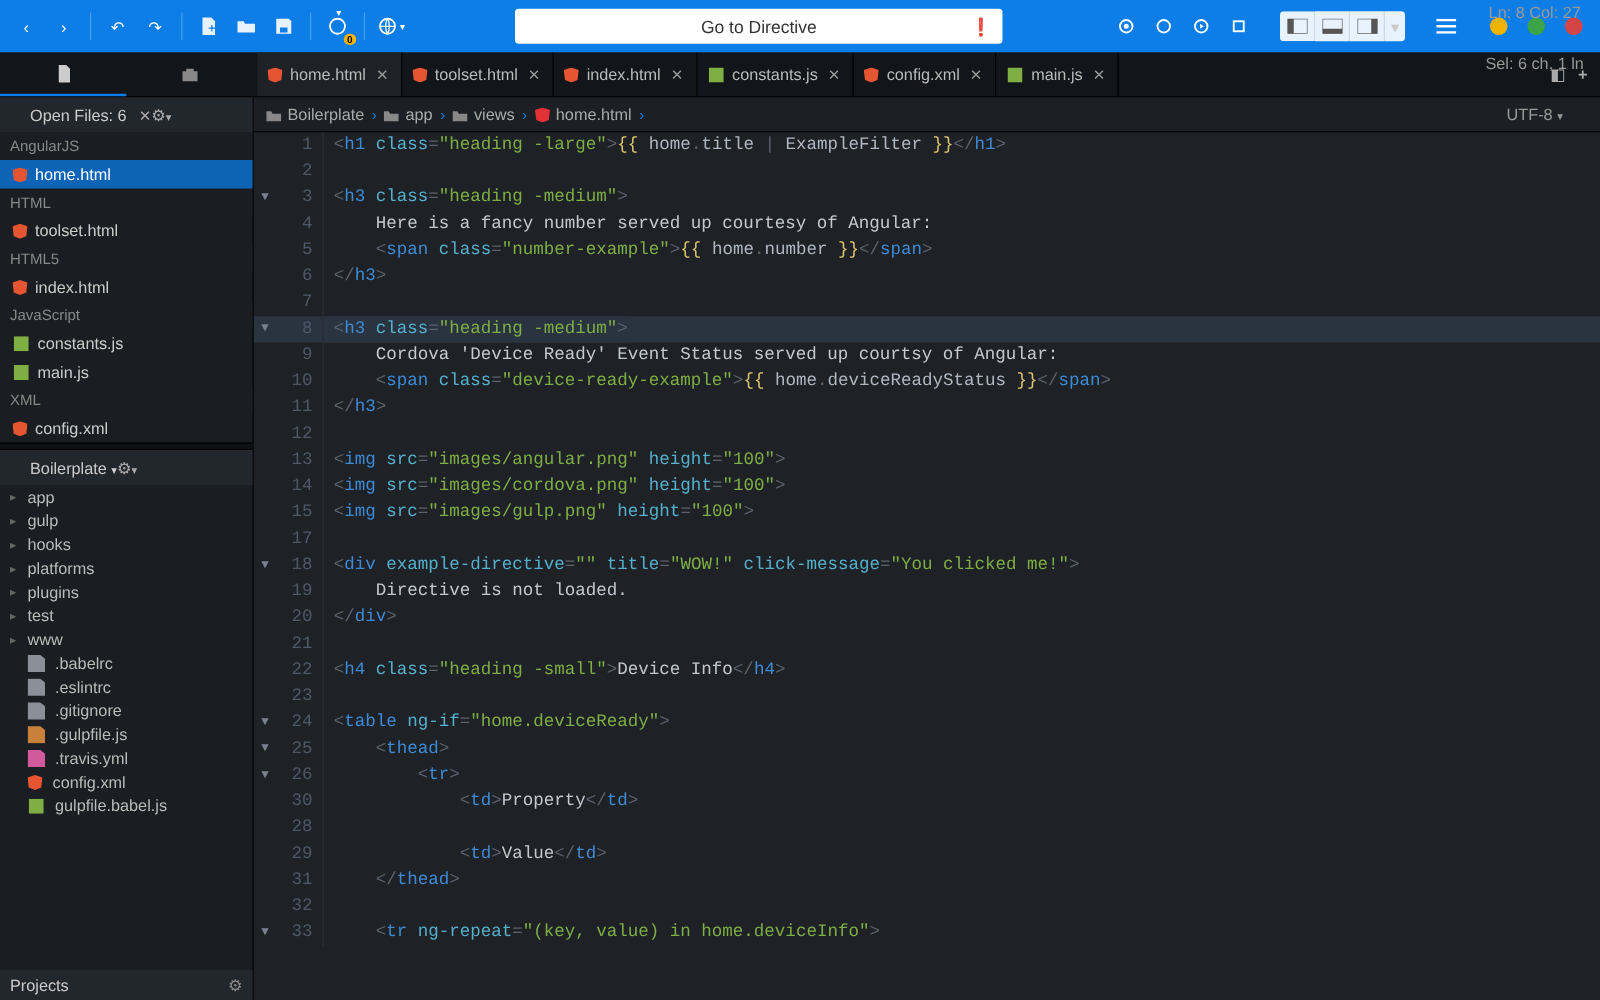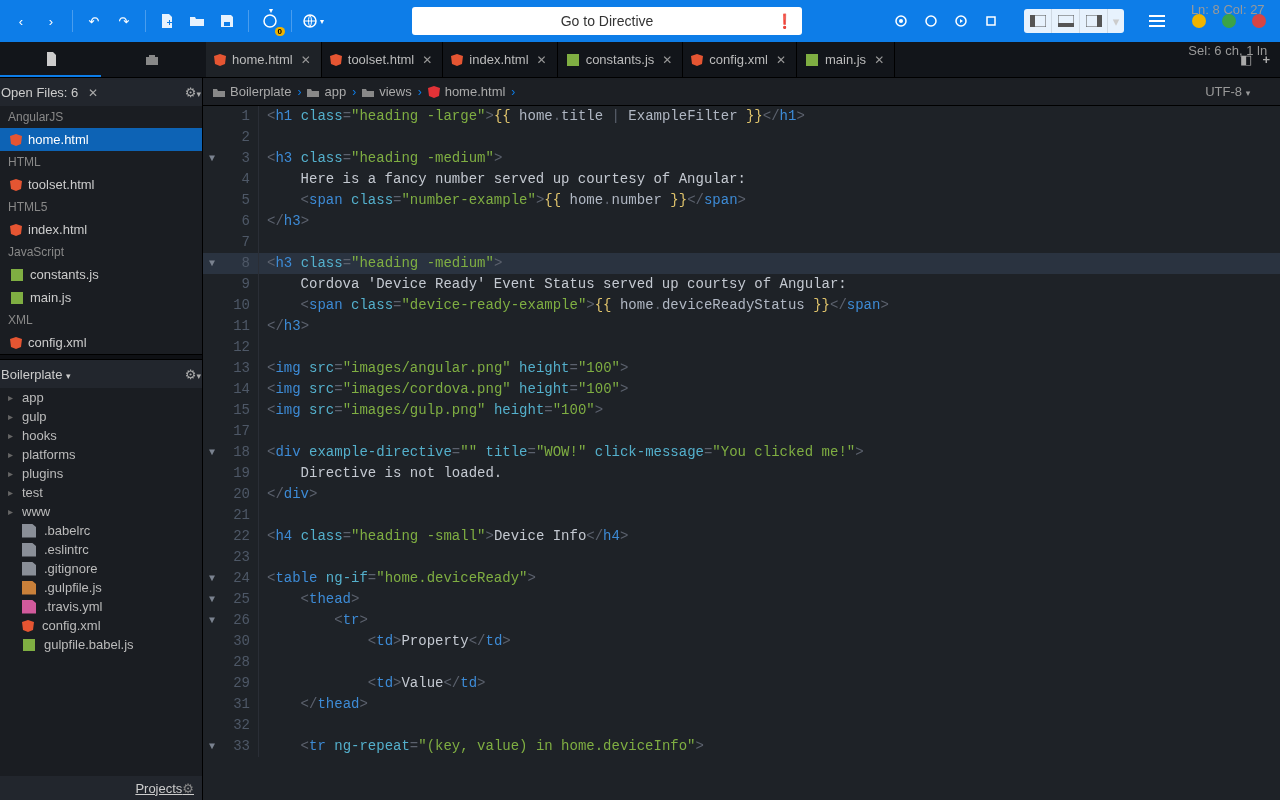--- a/index.html
+++ b/index.html
@@ -83,39 +83,39 @@
 .etab .close { color:#999; font-size:12px; padding:0 2px;}
 .secbar .right-icons { display:flex; align-items:center; gap:10px; padding:0 10px; color:#aaa;}
 .ic { width:14px; height:14px; display:inline-flex; align-items:center; justify-content:center;}
 
 
 .main { flex:1; display:flex; min-height:0;}
 
 
 .sidebar { width:203px; background:#1a1d22; display:flex; flex-direction:column; border-right:1px solid #000;}
 .panel-head {
-  height: 28px; display:flex; align-items:center; justify-content:space-between;
-  padding: 0 1px; background:#22262d; color:#ccc; font-size:13px;
+  height: 28px; display:flex; align-items:center; justify-content:flex-start;
+  padding: 0 24px; background:#22262d; color:#ccc; font-size:13px;
 }
 .panel-head .x { cursor:pointer; color:#aaa; font-size:12px;}
 .panel-head .gear { cursor:pointer; color:#aaa;}
 .group-lbl { padding:4px 8px; color:#888; font-size:12px; background:#1a1d22;}
 .file-item {
   display:flex; align-items:center; gap:6px;
   padding:4px 8px 4px 10px; cursor:pointer; color:#ccc;
 }
 .file-item.selected { background:#0d63b5; color:#fff; }
 .tree-item {
   display:flex; align-items:center; gap:4px;
   padding:2px 6px 2px 8px; cursor:pointer; color:#bbb; font-size:13px;
 }
 .tree-item .caret { width:10px; color:#666; font-size:10px;}
 .sidebar .divider { height:6px; background:#0e1014; border-top:1px solid #000; border-bottom:1px solid #000;}
 .projects-bar {
-  height:24px; background:#22262d; color:#ccc; padding:0 8px; display:flex; align-items:center; justify-content:flex-end;text-decoration:underline;
+  height:24px; background:#22262d; color:#ccc; padding:0 8px; display:flex; align-items:center; justify-content:space-between;
 }
 .open-files-area { flex:0 0 auto; }
 .explorer-area { flex:1; overflow-y:auto; }
 
 
 .crumbbar {
   height: 28px; background:#1c1f24; display:flex; align-items:center;
   border-bottom:1px solid #000; padding:0 10px; gap:6px; color:#aaa;
   font-size: 13px;
 }

